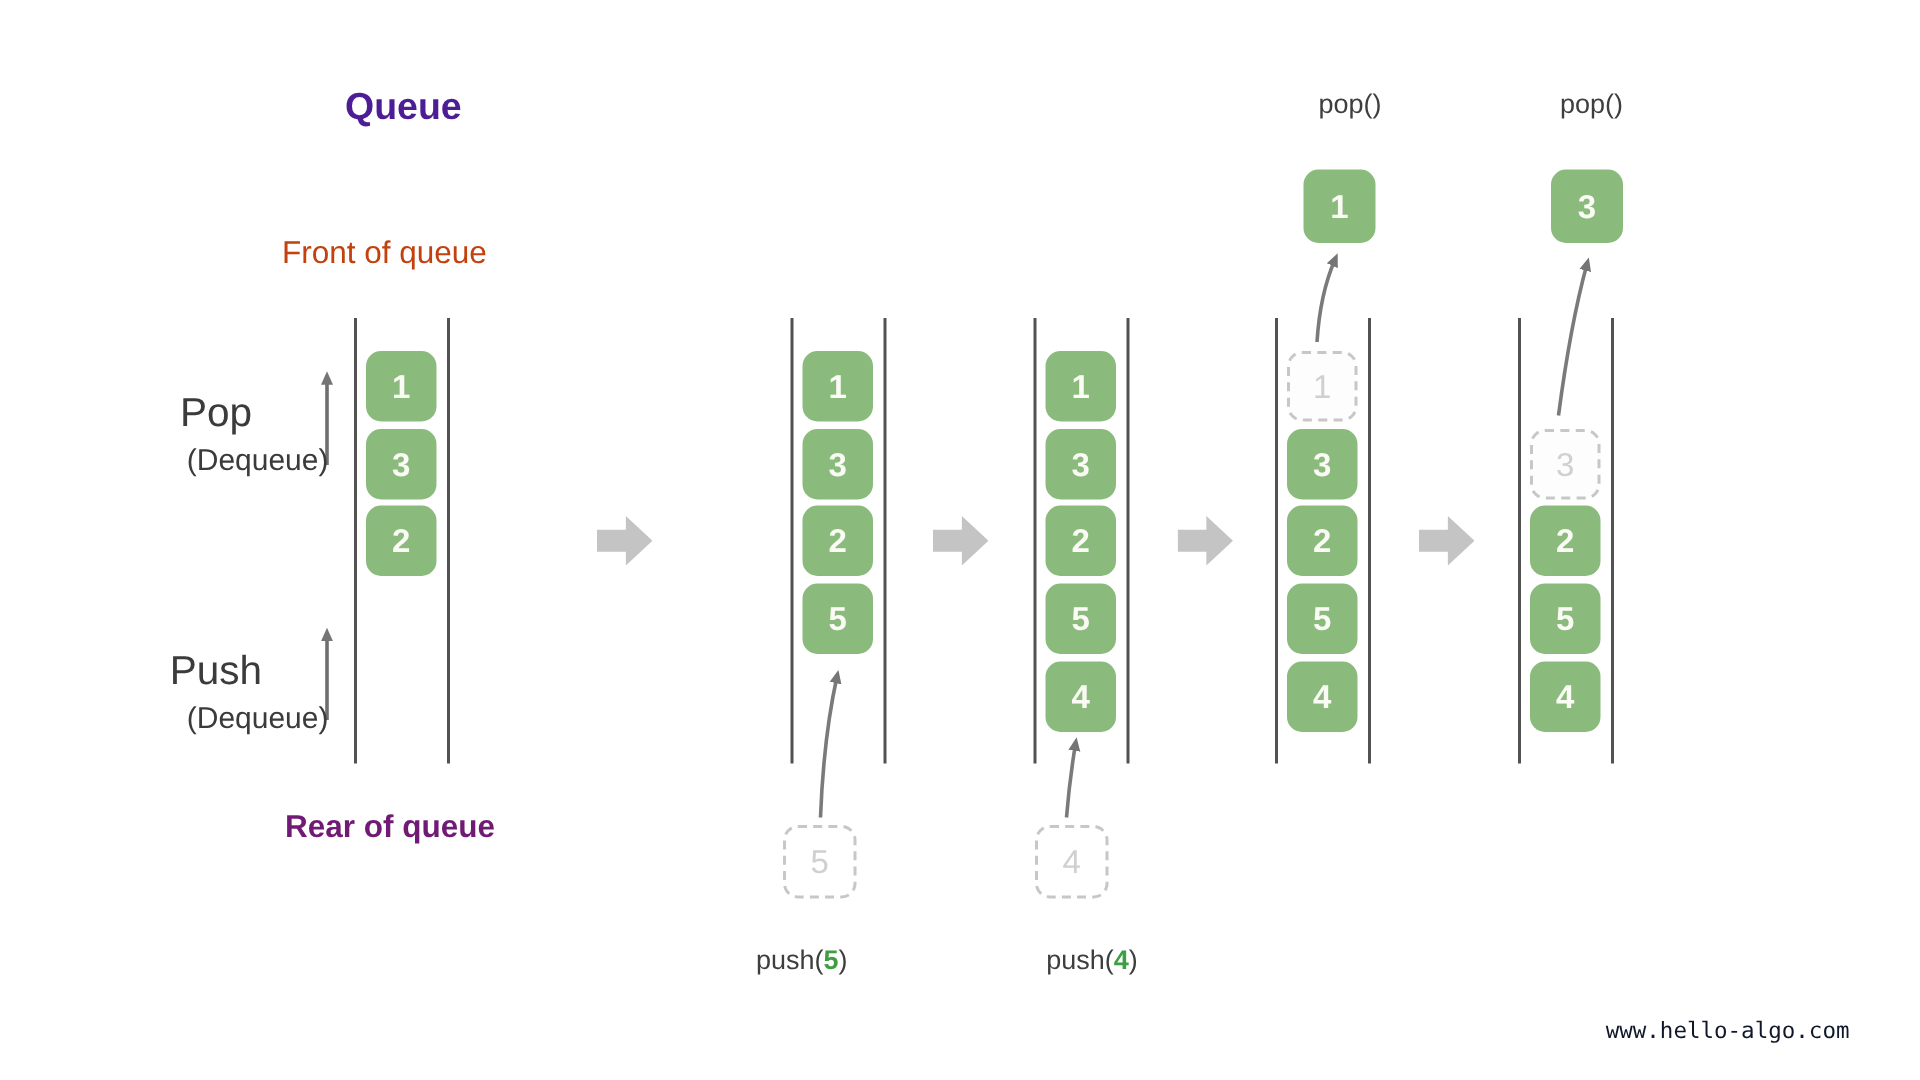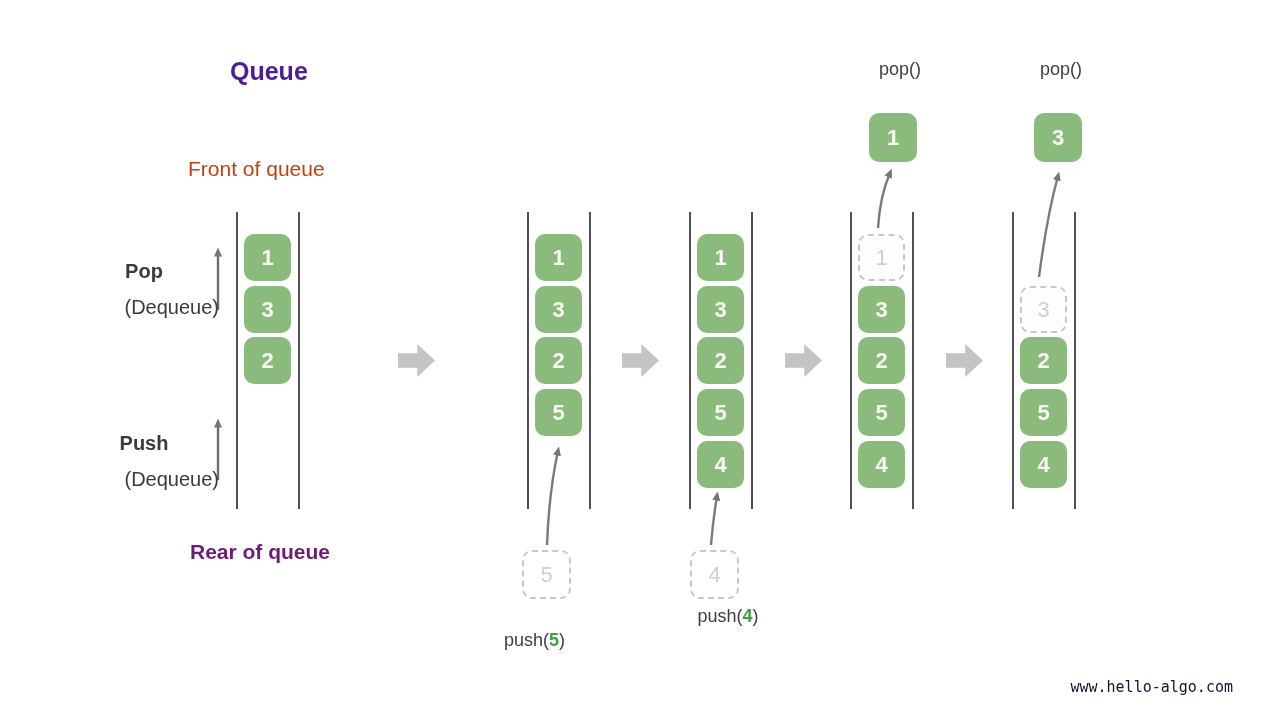--- a/index.html
+++ b/index.html
@@ -7,21 +7,21 @@
   .stage {
     position:relative; width:1280px; height:720px; overflow:hidden;
     background:#ffffff; font-family:"Liberation Sans", sans-serif;
   }
   .abs { position:absolute; }
 
   .title { left:230px; top:57px; font-size:25px; font-weight:bold; color:#4c1d95; }
   .front-label { left:188px; top:157px; font-size:21px; font-weight:normal; color:#c2410c; }
   .rear-label  { left:190px; top:540px; font-size:21px; font-weight:bold; color:#701a75; }
 
-  .side-label      { width:120px; text-align:center; font-size:20px; font-weight:bold; color:#3b3b3b; }
+  .side-label      { width:120px; text-align:center; font-size:27px; font-weight:normal; color:#3b3b3b; }
   .side-sublabel   { width:150px; text-align:right; font-size:20px; color:#3b3b3b; }
   .pop-label   { left:84px; top:260px; }
   .pop-sub     { left:69px; top:296px; }
   .push-label  { left:84px; top:432px; }
   .push-sub    { left:69px; top:468px; }
 
   .queue {
     position:absolute; top:212px; width:64px; height:297px;
     border-left:2px solid #525252; border-right:2px solid #525252;
   }
@@ -48,21 +48,21 @@
     background:#ffffff; border:2px dashed #c7c7c7;
     display:flex; align-items:center; justify-content:center;
     font-size:22px; color:#d0d0d0;
   }
 
   .code { font-family:Liberation Sans, sans-serif; font-size:18px; color:#3e3e3e; }
   .code .arg { color:#3f9e43; font-weight:bold; }
   .pop-call-1 { left:861px; top:59px; width:78px; text-align:center; }
   .pop-call-2 { left:1022px; top:59px; width:78px; text-align:center; }
   .push-call-1 { left:504px; top:630px; width:112px; text-align:left; }
-  .push-call-2 { left:672px; top:606px; width:112px; text-align:center; }
+  .push-call-2 { left:672px; top:630px; width:112px; text-align:center; }
 
   .block-arrow {
     position:absolute; top:344px; width:37px; height:33px; background:#c4c4c4;
     clip-path:polygon(0% 28%, 52% 28%, 52% 0%, 100% 50%, 52% 100%, 52% 72%, 0% 72%);
   }
   .ba-1{ left:398px; } .ba-2{ left:622px; } .ba-3{ left:785px; } .ba-4{ left:946px; }
 
   .arrow-layer { position:absolute; left:0; top:0; width:1280px; height:720px; pointer-events:none; }
 
   .watermark {

